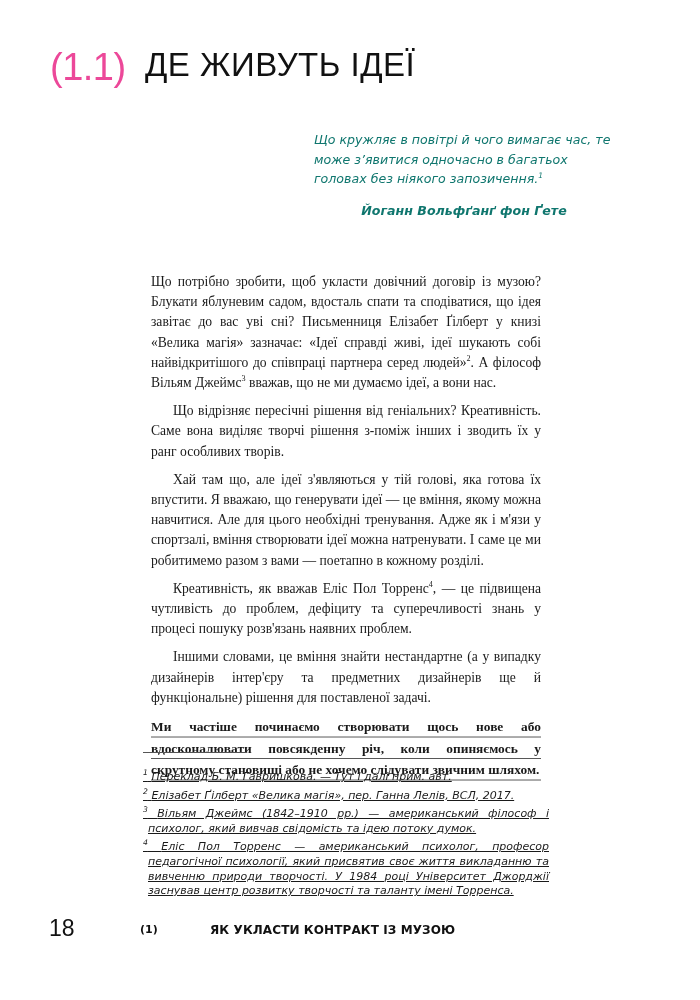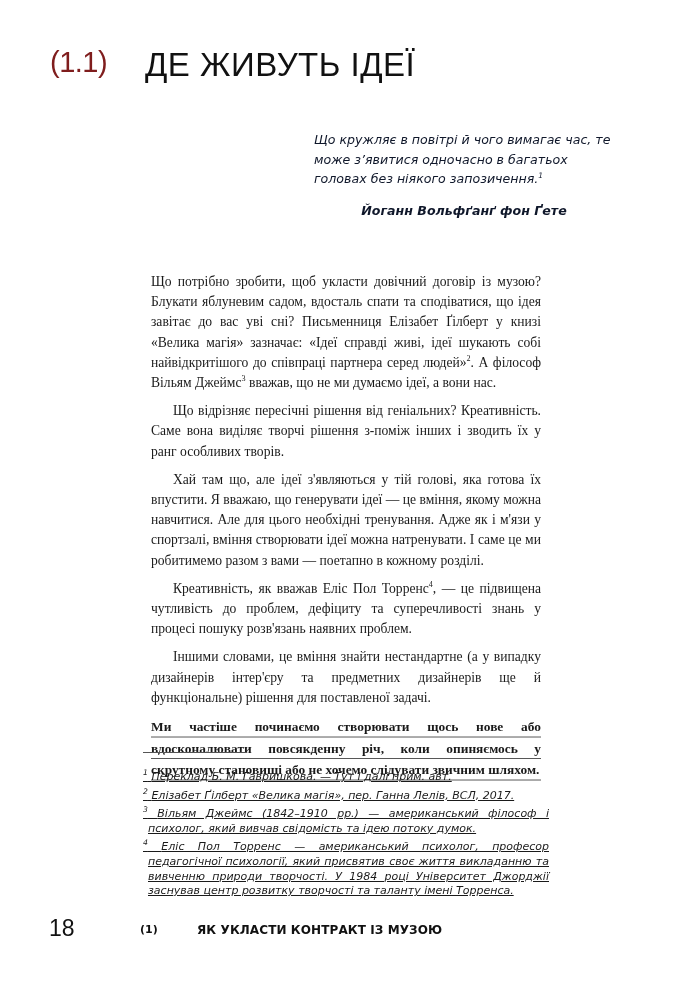--- a/index.html
+++ b/index.html
@@ -20,43 +20,43 @@
       top: 46px;
       left: 50px;
       white-space: nowrap;
     }
     .section-number {
       position: absolute;
       left: 0;
       top: 0;
       font-family: "Liberation Sans", sans-serif;
       font-weight: 300;
-      font-size: 29px;
-      color: #7f1d1d;
+      font-size: 38px;
+      color: #ec4899;
       letter-spacing: -0.5px;
     }
     .section-title {
       position: absolute;
       left: 95px;
       top: 0;
       font-family: "Liberation Sans", sans-serif;
       font-size: 33px;
       color: #111;
       letter-spacing: 0.5px;
     }
     .epigraph {
       position: absolute;
       top: 130px;
       right: 86px;
       width: 300px;
       font-family: "DejaVu Sans", sans-serif;
       font-style: italic;
       font-size: 12.6px;
       line-height: 19.5px;
-      color: #0f172a;
+      color: #0f766e;
     }
     .epigraph-text { margin: 0; }
     .epigraph-author {
       margin: 12px 0 0 0;
       text-align: center;
       font-weight: bold;
     }
     sup {
       font-size: 0.6em;
       line-height: 0;
@@ -139,21 +139,21 @@
       position: absolute;
       left: 140px;
       top: 8px;
       font-family: "DejaVu Sans", sans-serif;
       font-size: 11px;
       font-weight: bold;
       color: #111;
     }
     .chapter-title {
       position: absolute;
-      left: 197px;
+      left: 210px;
       top: 8px;
       font-family: "DejaVu Sans", sans-serif;
       font-size: 12px;
       font-weight: bold;
       color: #111;
       letter-spacing: 0.1px;
     }
   </style>
 </head>
 <body>

